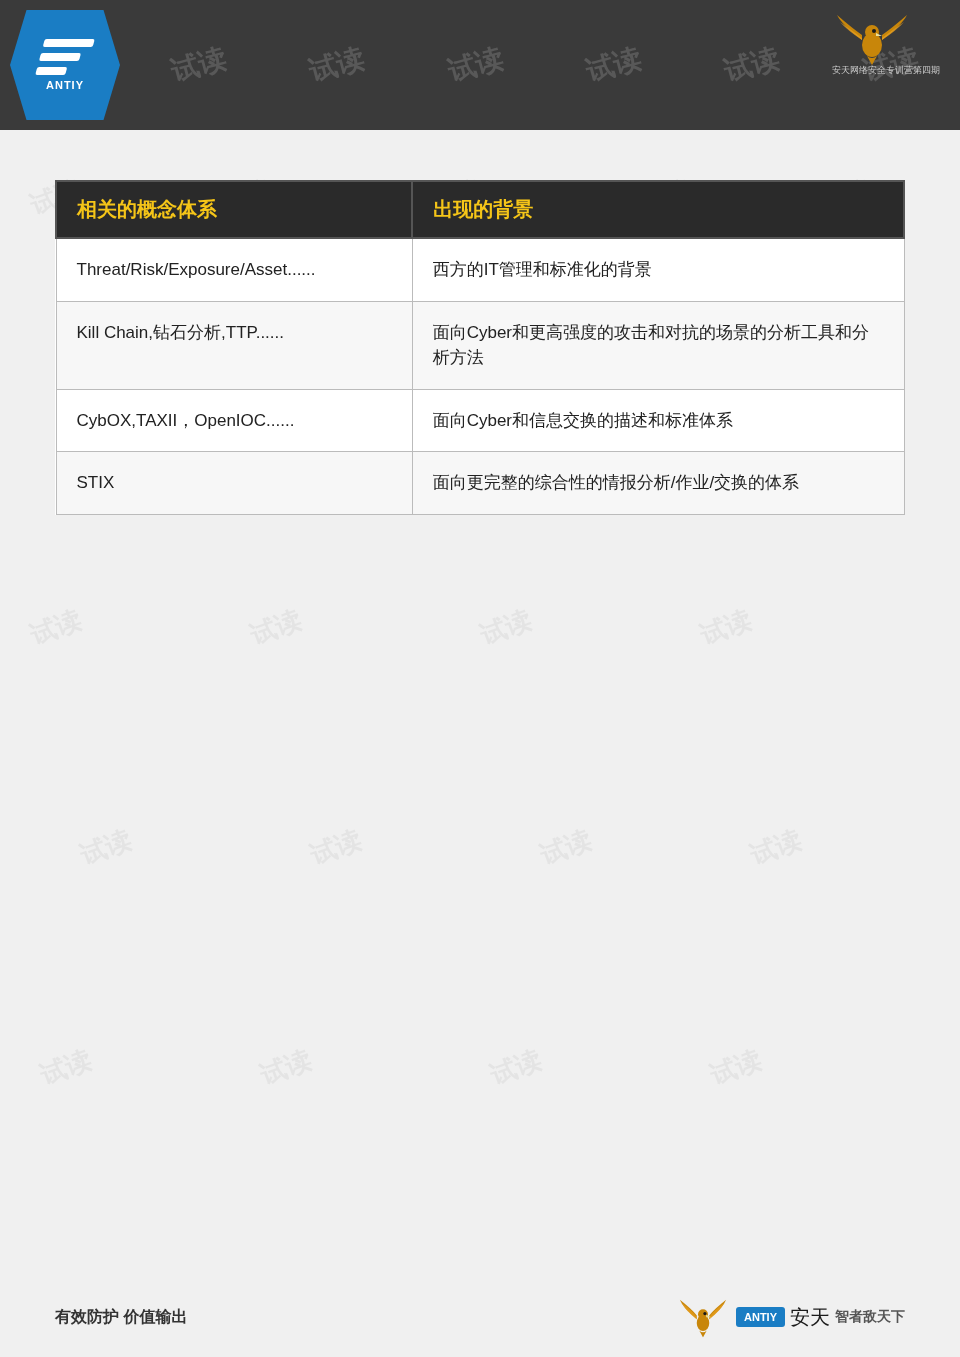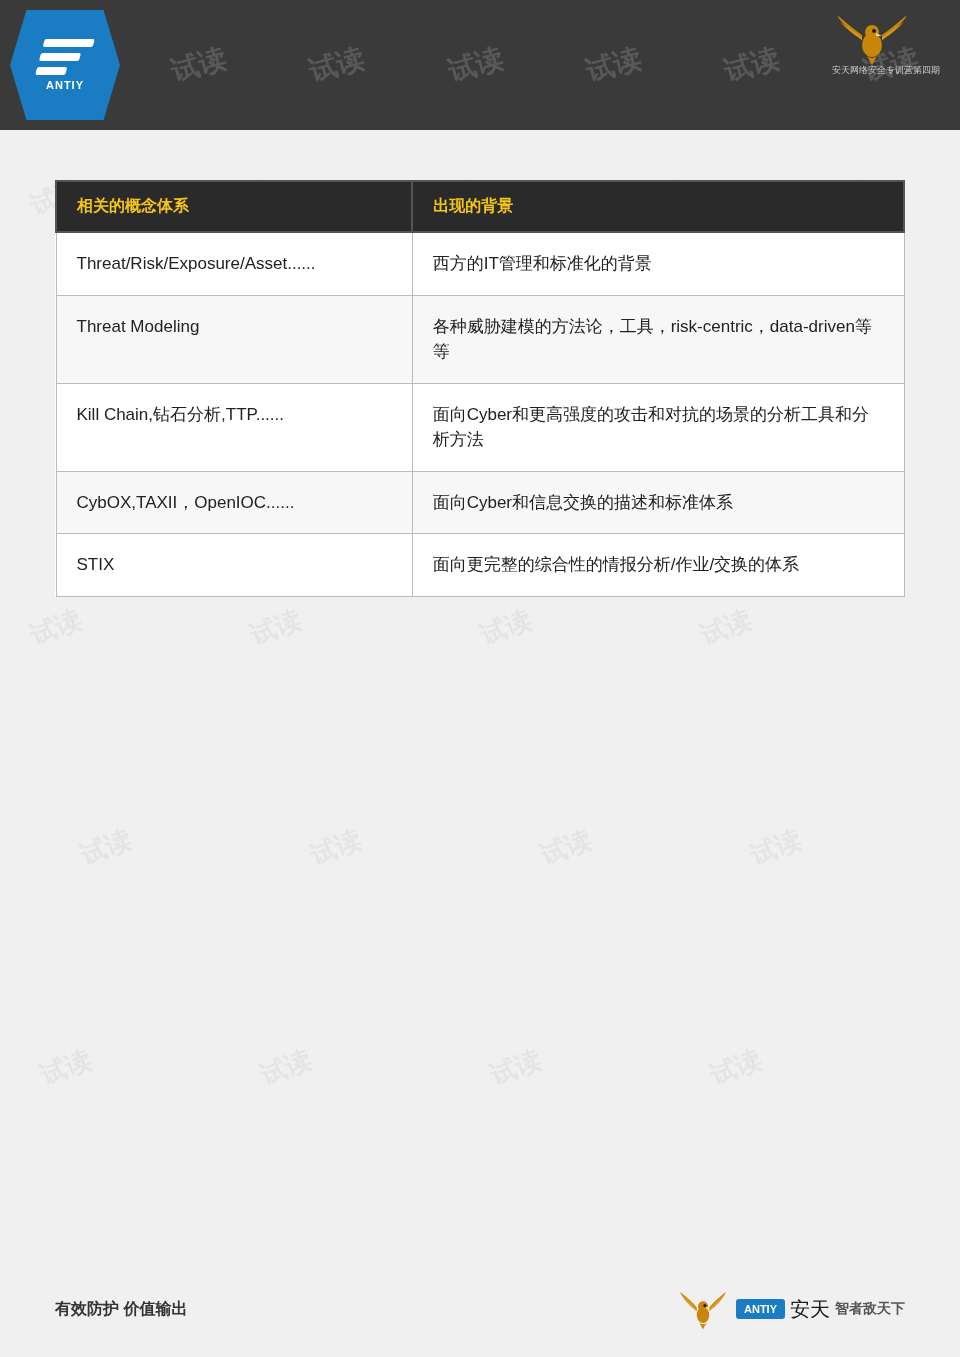--- a/index.html
+++ b/index.html
@@ -108,21 +108,21 @@
     
     .data-table {
       width: 100%;
       border-collapse: collapse;
       background: white;
     }
 
     .data-table th {
       background: #2a2a2a;
       color: #f5c518;
-      font-size: 16px;
+      font-size: 20px;
       padding: 14px 20px;
       text-align: left;
       border: 2px solid #555;
       font-weight: bold;
     }
 
     .data-table td {
       padding: 18px 20px;
       border: 1px solid #bbb;
       vertical-align: top;
@@ -144,21 +144,21 @@
       border-right: 2px solid #888;
     }
 
     .col-right {
       width: 58%;
     }
 
     
     .footer {
       position: absolute;
-      bottom: 23px;
+      bottom: 15px;
       left: 0;
       right: 0;
       display: flex;
       align-items: center;
       justify-content: space-between;
       padding: 0 55px;
       z-index: 2;
     }
 
     .footer-left {
@@ -287,24 +287,20 @@
         <th class="col-left">相关的概念体系</th>
         <th class="col-right">出现的背景</th>
       </tr>
     </thead>
     <tbody id="table-body">
     <tr>
           <td class="col-left">Threat/Risk/Exposure/Asset......</td>
           <td class="col-right">西方的IT管理和标准化的背景</td>
         </tr>
         <tr>
-          <td class="col-left">Threat Modeling</td>
-          <td class="col-right">各种威胁建模的方法论，工具，risk-centric，data-driven等等</td>
-        </tr>
-        <tr>
           <td class="col-left">Kill Chain,钻石分析,TTP......</td>
           <td class="col-right">面向Cyber和更高强度的攻击和对抗的场景的分析工具和分析方法</td>
         </tr>
         <tr>
           <td class="col-left">CybOX,TAXII，OpenIOC......</td>
           <td class="col-right">面向Cyber和信息交换的描述和标准体系</td>
         </tr>
         <tr>
           <td class="col-left">STIX</td>
           <td class="col-right">面向更完整的综合性的情报分析/作业/交换的体系</td>

